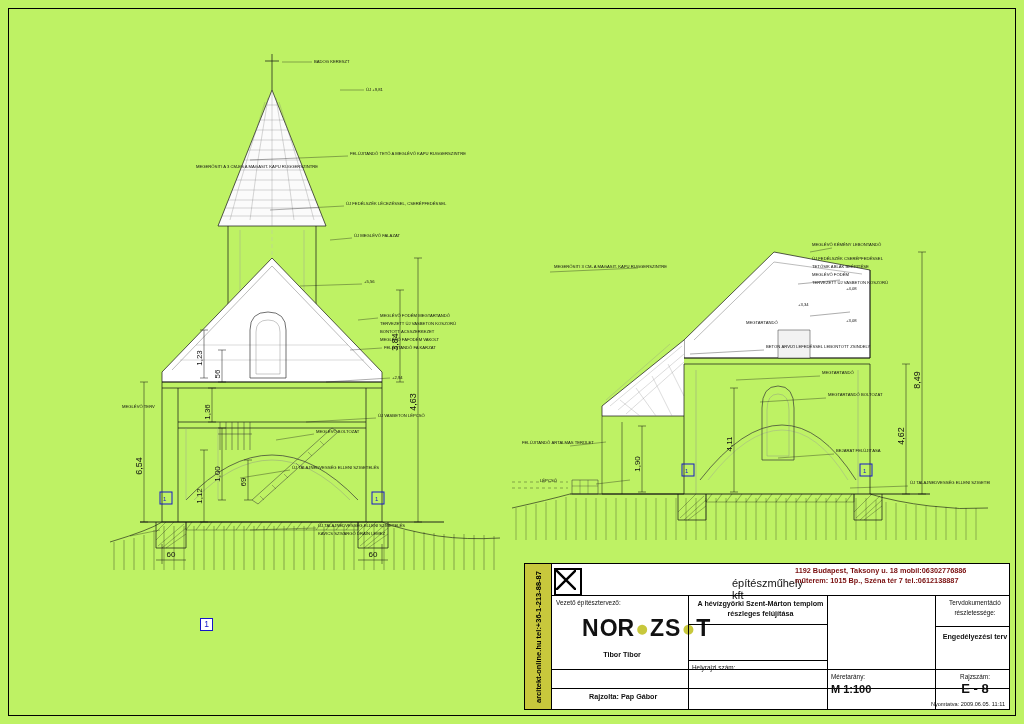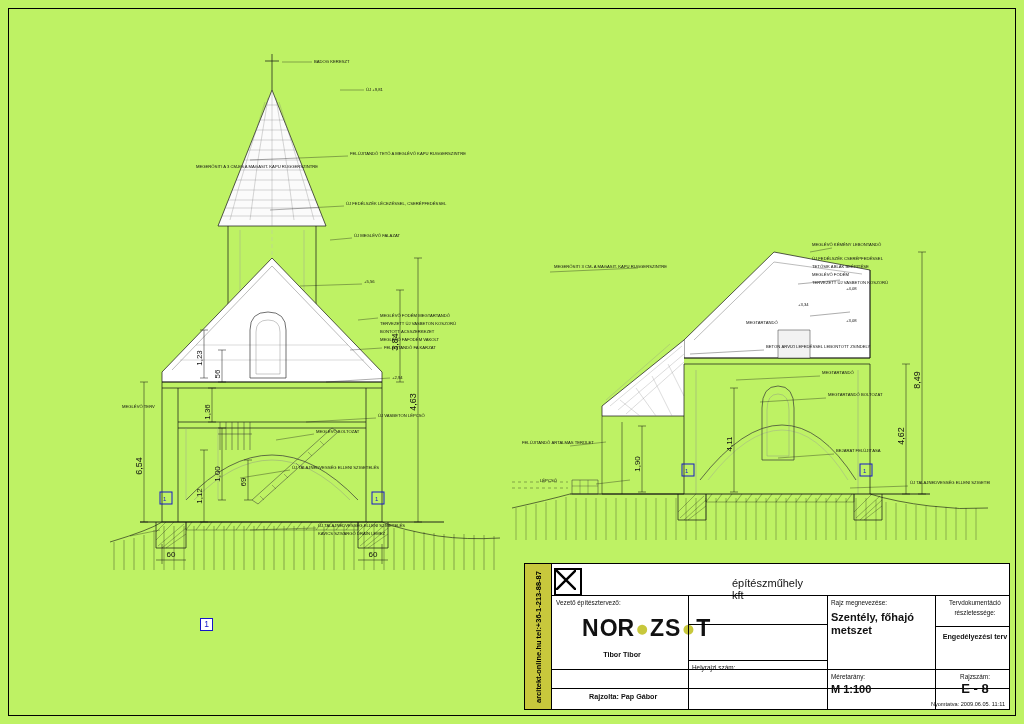--- a/index.html
+++ b/index.html
@@ -351,20 +351,24 @@
     <div class="tb-logo">
       <div class="mark">
         <svg width="20" height="20" viewBox="0 0 20 20">
           <path d="M0 0 L20 20 M20 0 L0 20" stroke="#000" stroke-width="2.4" fill="none"></path>
         </svg>
       </div>
       <div class="brand">N<span style="letter-spacing:0px">O</span>R<span class="dot">●</span>ZS<span class="dot">●</span>T</div>
       <div class="sub">építészműhely kft</div>
     </div>
 
+    <div class="tb-addr">
+      <div>1192 Budapest, Taksony u. 18  mobil:06302776886</div>
+      <div>műterem: 1015 Bp., Széna tér 7 tel.:0612138887</div>
+    </div>
 
     <div class="hr" style="top:31px;"></div>
     <div class="vl" style="left:163px;top:31px;height:114px;"></div>
     <div class="vl" style="left:302px;top:31px;height:114px;"></div>
     <div class="vl" style="left:410px;top:31px;height:114px;"></div>
     <div class="hr" style="top:105px;left:27px;right:0;"></div>
     <div class="hr" style="top:124px;left:27px;right:0;"></div>
     <div class="hr" style="top:60px;left:163px;width:139px;"></div>
     <div class="hr" style="top:96px;left:163px;width:139px;"></div>
     <div class="hr" style="top:62px;left:410px;width:74px;"></div>
@@ -372,29 +376,28 @@
     <div class="cell" style="left:28px;top:32px;width:132px;">
       <span class="label">Vezető építésztervező:</span>
     </div>
     <div class="cell center" style="left:28px;top:84px;width:132px;">
       <b>Tibor Tibor</b>
     </div>
     <div class="cell" style="left:28px;top:126px;width:132px;padding-left:36px;">
       <b><span>Rajzolta:</span> <span>Pap Gábor</span></b>
     </div>
 
+    <div class="cell center" style="left:164px;top:33px;width:137px;">
+      <b>A hévízgyörki Szent-Márton templom részleges felújítása</b>
+    </div>
     <div class="cell" style="left:164px;top:97px;width:137px;">
       <span class="label">Helyrajzi szám:</span>
       <span class="label"></span>
     </div>
 
-    <div class="cell" style="left:303px;top:32px;width:106px;">
-      <span class="label">Rajz megnevezése:</span>
-      <div class="bigger" style="margin-top:3px;line-height:13px;">Szentély, főhajó metszet</div>
-    </div>
     <div class="cell" style="left:303px;top:106px;width:106px;">
       <span class="label">Méretarány:</span>
       <div class="bigger" style="margin-top:2px;">M 1:100</div>
     </div>
 
     <div class="cell center" style="left:411px;top:32px;width:72px;">
       <span class="label">Tervdokumentáció részletessége:</span>
     </div>
     <div class="cell center" style="left:411px;top:66px;width:72px;">
       <b>Engedélyezési terv</b>

